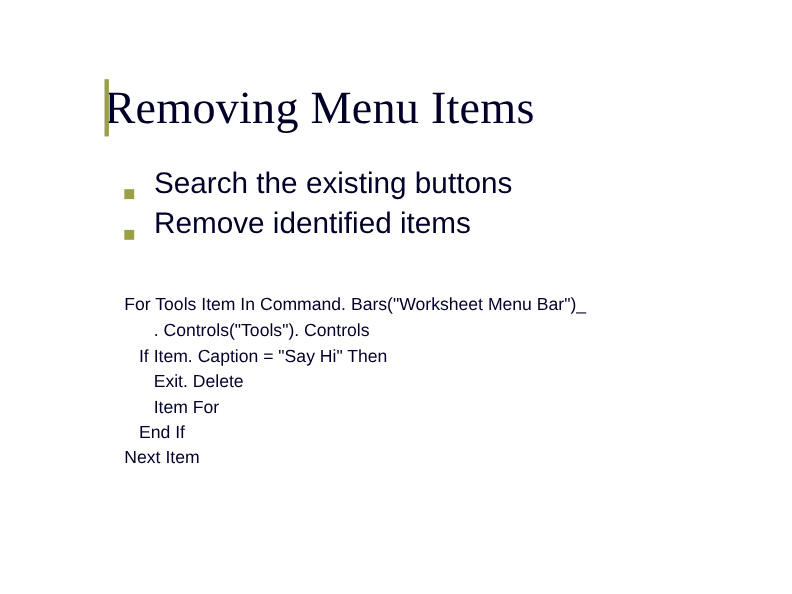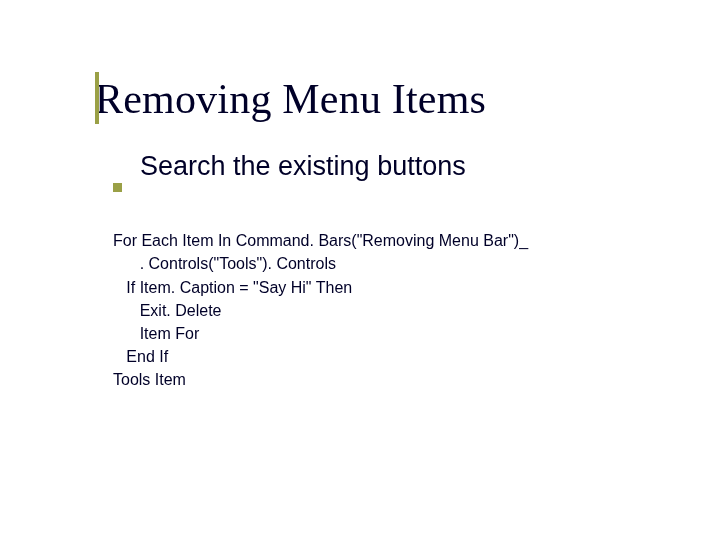--- a/index.html
+++ b/index.html
@@ -34,21 +34,21 @@
     height: 52px;
     background: #9aa046;
   }
   .bullets {
     margin: 0 0 24px 18px;
     padding: 0;
     list-style: none;
   }
   .bullets li {
     display: flex;
-    align-items: flex-end;
+    align-items: center;
     margin-bottom: 6px;
   }
   .bullet-icon {
     width: 9px;
     height: 9px;
     background: #9aa046;
     margin-right: 18px;
     flex: 0 0 auto;
     position: relative;
     top: 10px;
@@ -72,24 +72,28 @@
 
 <div class="slide">
   <div class="accent-bar"></div>
   <h1 class="title">Removing Menu Items</h1>
 
   <ul class="bullets">
     <li>
       <span class="bullet-icon"></span>
       <span class="bullet-text">Search the existing buttons</span>
     </li>
+    <li>
+      <span class="bullet-icon"></span>
+      <span class="bullet-text">Remove identified items</span>
+    </li>
   </ul>
 
   <div class="code-block">
-<span>For Each Item In Command. Bars("Removing Menu Bar")_</span>
+<span>For Tools Item In Command. Bars("Worksheet Menu Bar")_</span>
 <span>      . Controls("Tools"). Controls</span>
 <span>   If Item. Caption = "Say Hi" Then</span>
 <span>      Exit. Delete</span>
 <span>      Item For</span>
 <span>   End If</span>
-<span>Tools Item</span>
+<span>Next Item</span>
   </div>
 </div>
 
 </body></html>

